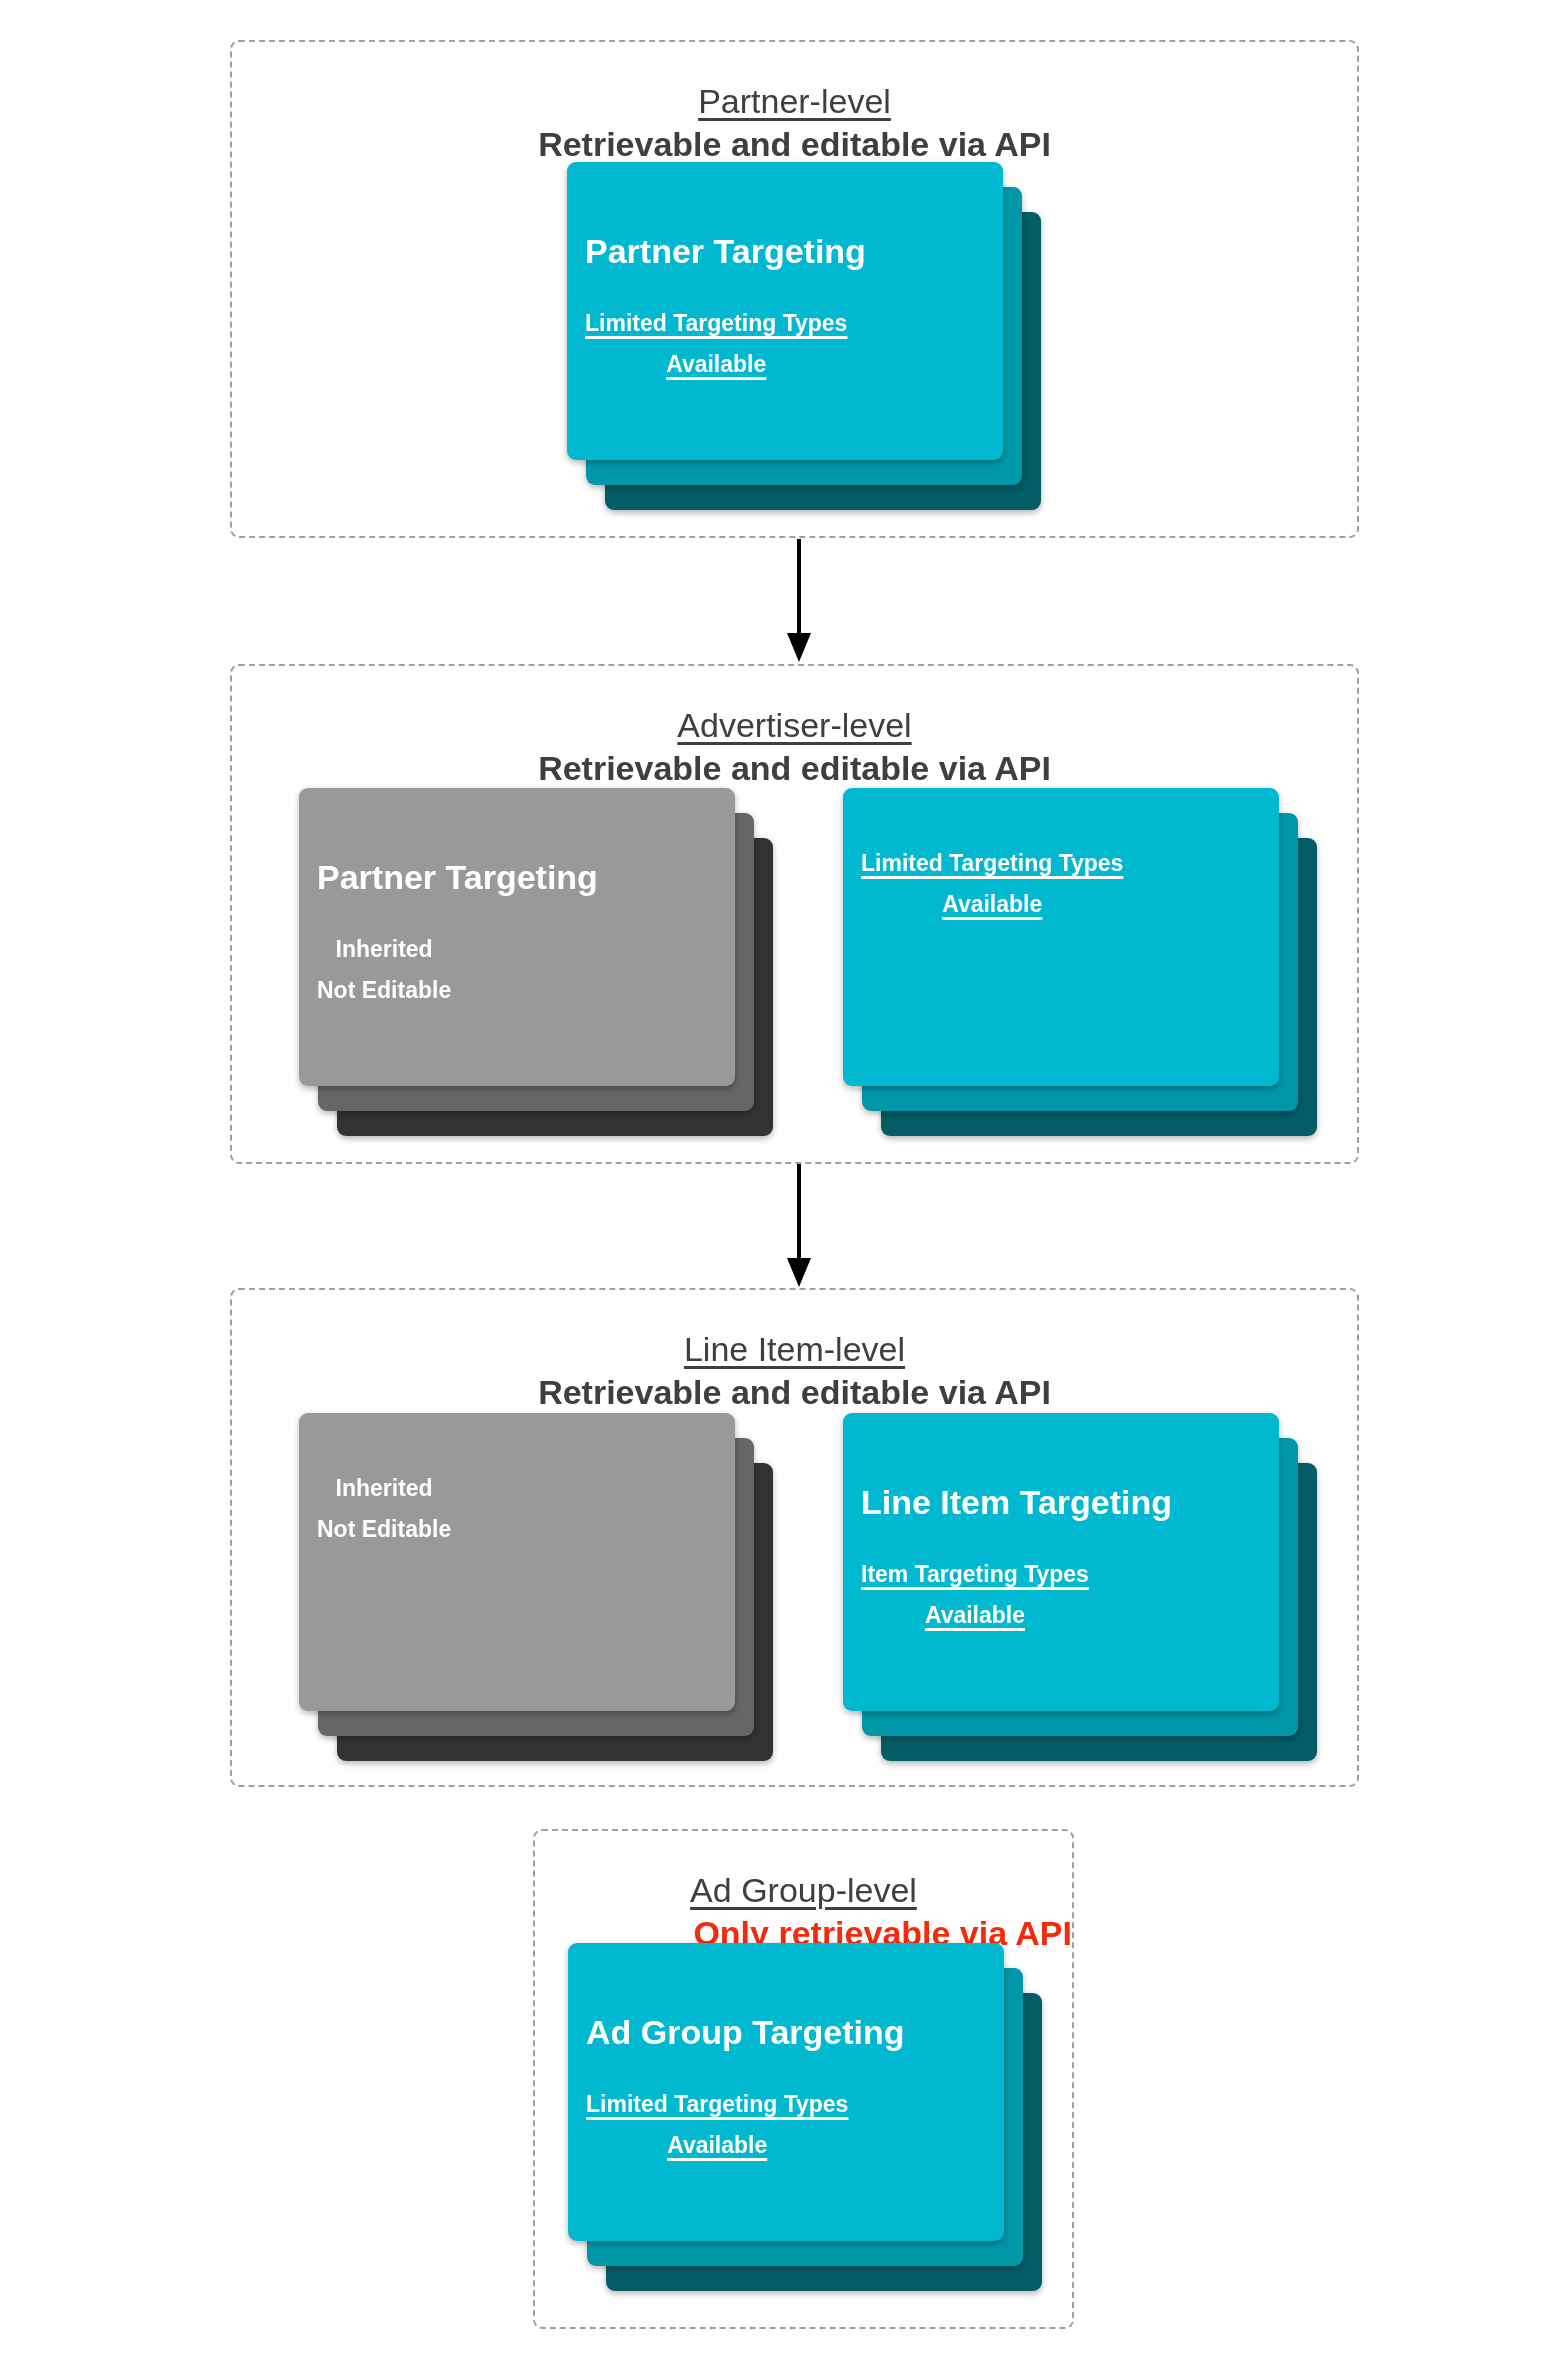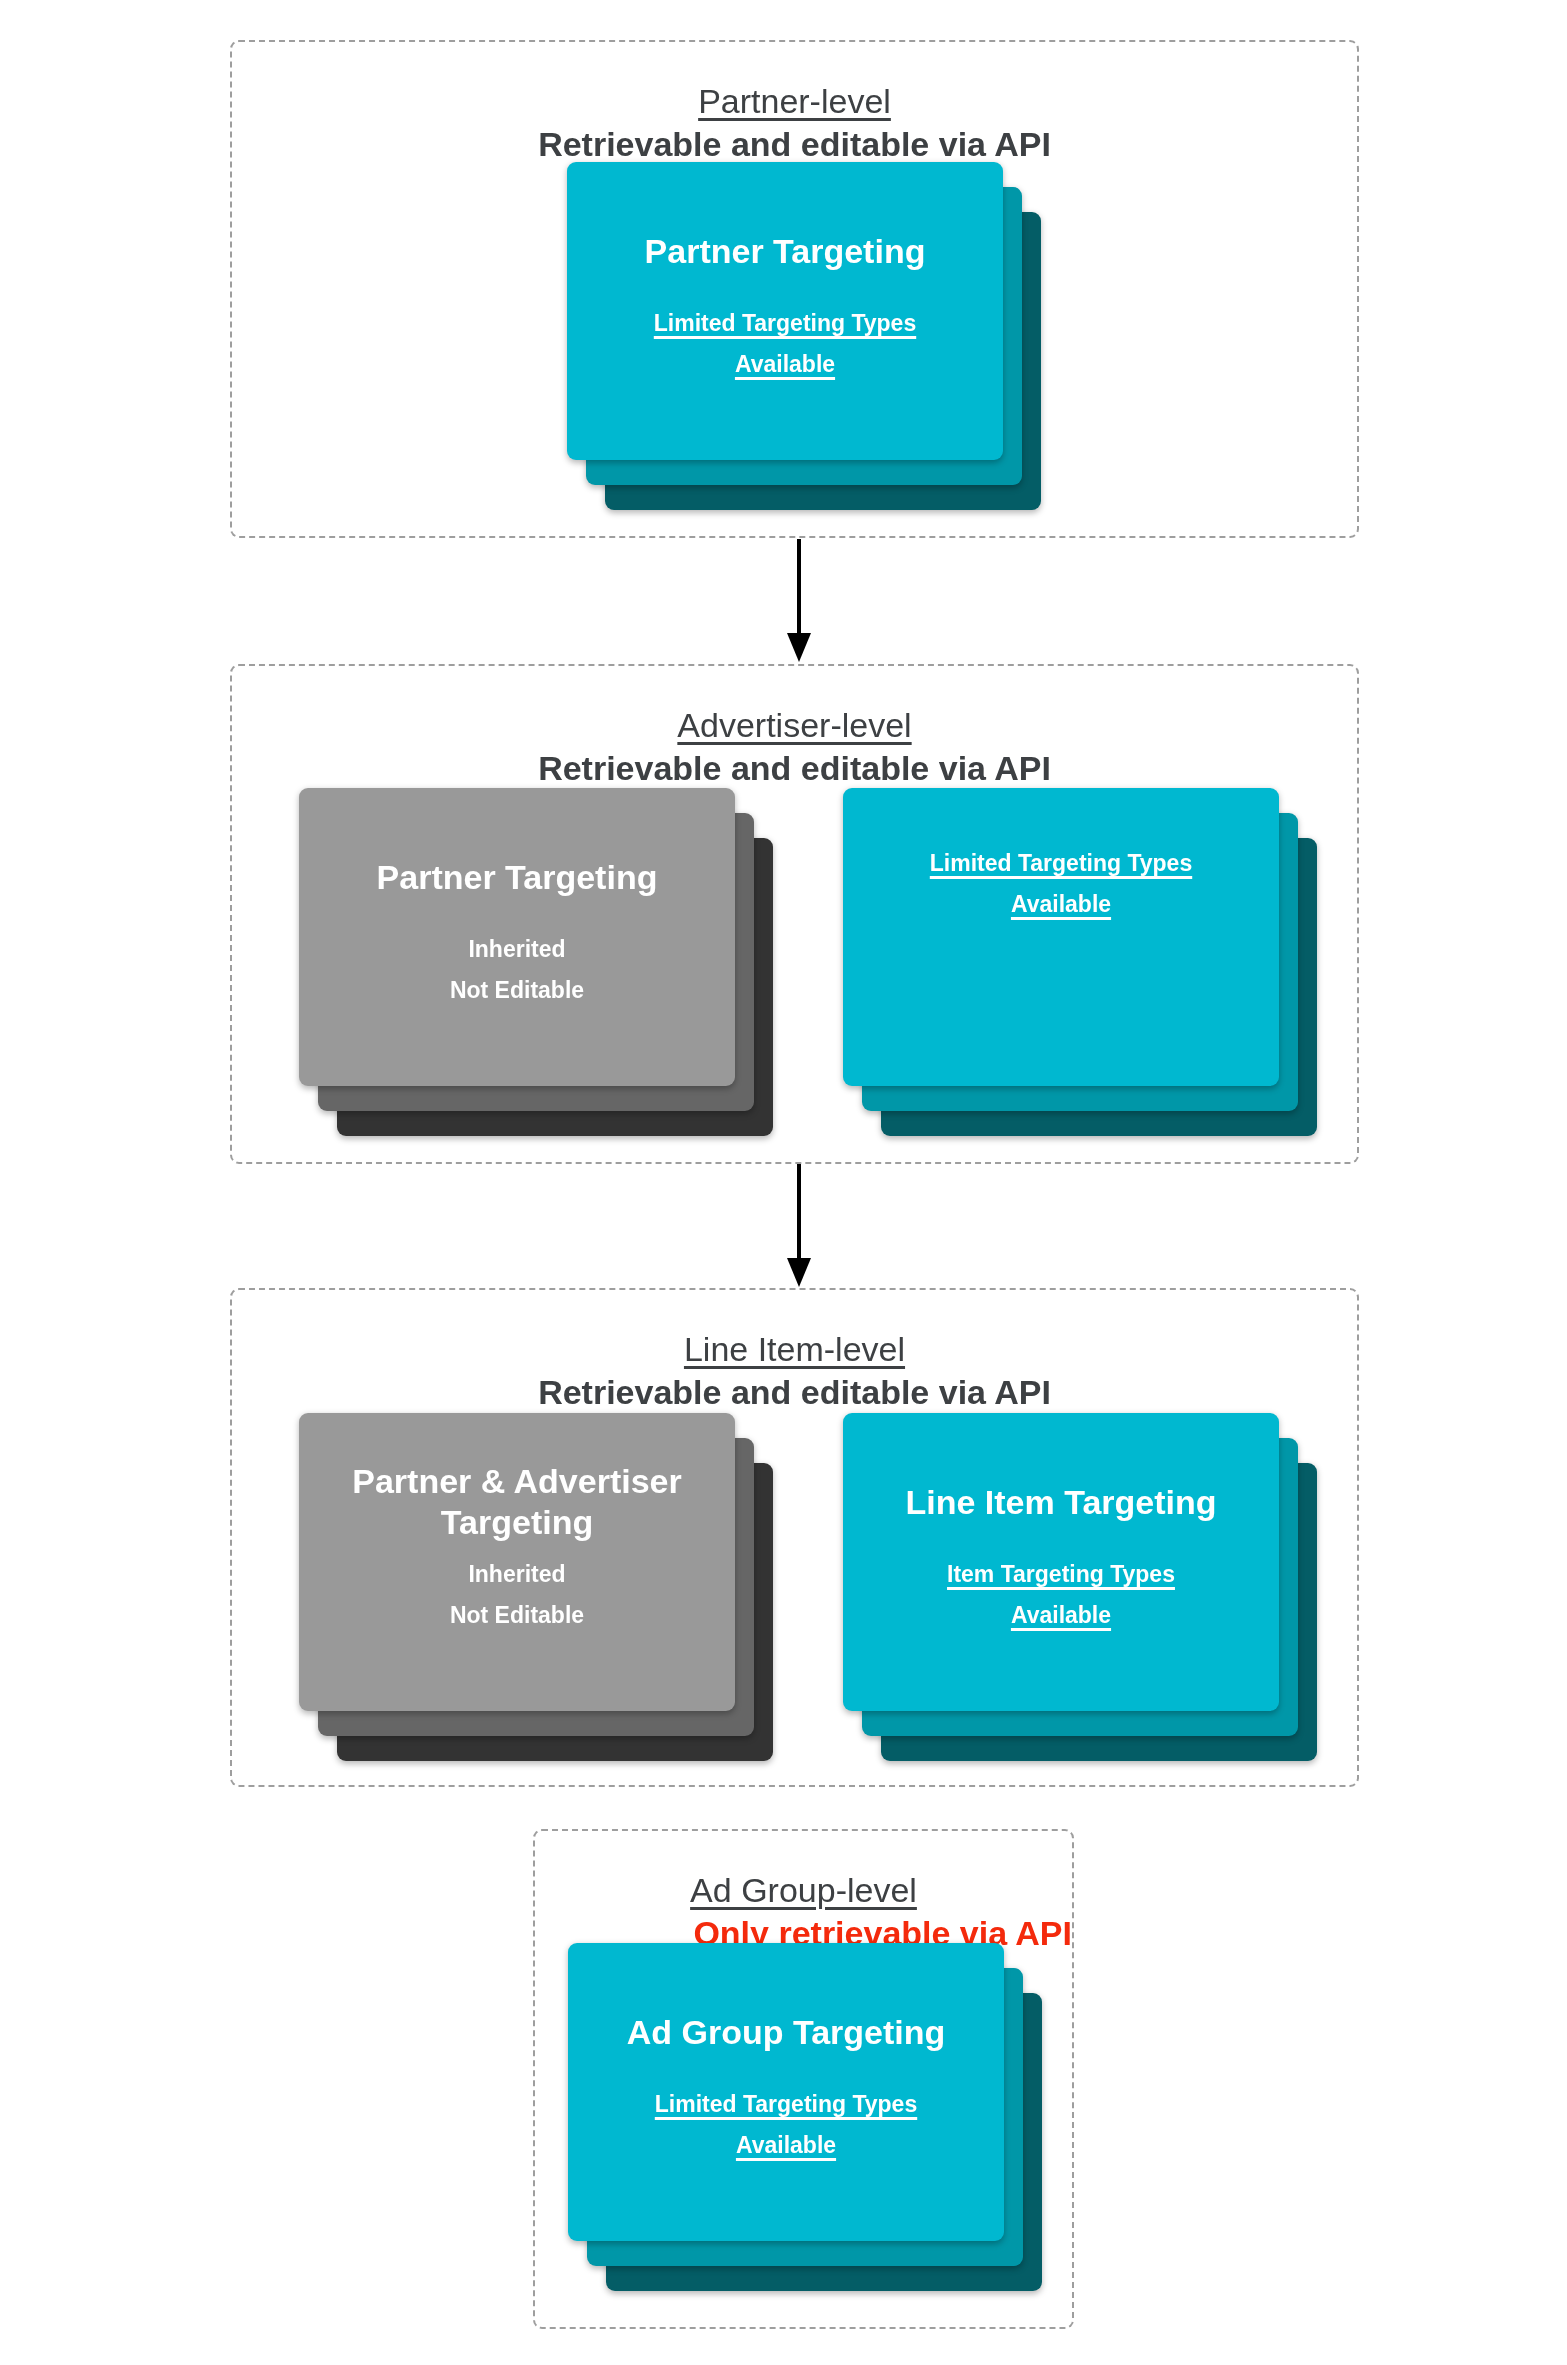--- a/index.html
+++ b/index.html
@@ -44,21 +44,21 @@
 
   .teal-front { background:var(--teal-front,#00b8d0); }
   .teal-mid   { background:var(--teal-mid,#0097a8); }
   .teal-back  { background:var(--teal-back,#045d66); }
   .gray-front { background:var(--gray-front,#999999); }
   .gray-mid   { background:var(--gray-mid,#666666); }
   .gray-back  { background:var(--gray-back,#333333); }
 
   .card-content {
     position:absolute; inset:0;
-    display:flex; flex-direction:column; align-items:center;
+    display:flex; flex-direction:column; align-items:flex-start;
     padding:46px 18px 0; box-sizing:border-box;
     text-align:center; color:#ffffff;
   }
   .card-title-wrap {
     min-height:86px; display:flex; align-items:center; justify-content:center;
   }
   .card-title {
     font-size:34px; line-height:41px; font-weight:700;
     max-width:411px; color:#ffffff;
   }
@@ -155,23 +155,20 @@
   <section class="box" style="left:230px; top:1288px; width:1129px; height:499px;">
     <div class="sec-head">
       <div class="sec-title">Line Item-level</div>
       <div class="sec-sub">Retrievable and editable via API</div>
     </div>
     <div class="stack" style="left:67px; top:123px;">
       <div class="layer back gray-back"></div>
       <div class="layer mid gray-mid"></div>
       <div class="layer front gray-front">
         <div class="card-content">
-          <div class="card-title-wrap">
-            <div class="card-title">Partner &amp; Advertiser Targeting</div>
-          </div>
           <div class="card-lines">
             <div class="card-line">Inherited</div>
             <div class="card-line">Not Editable</div>
           </div>
         </div>
       </div>
     </div>
     <div class="stack" style="left:611px; top:123px;">
       <div class="layer back teal-back"></div>
       <div class="layer mid teal-mid"></div>

